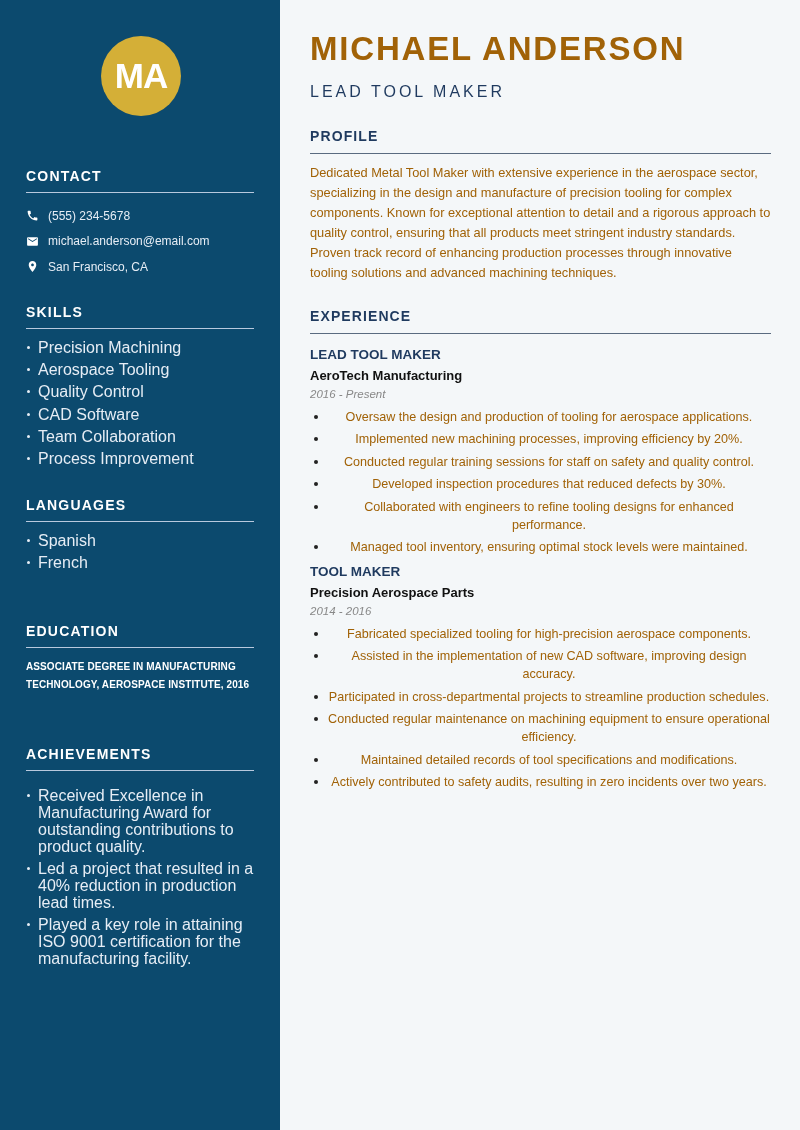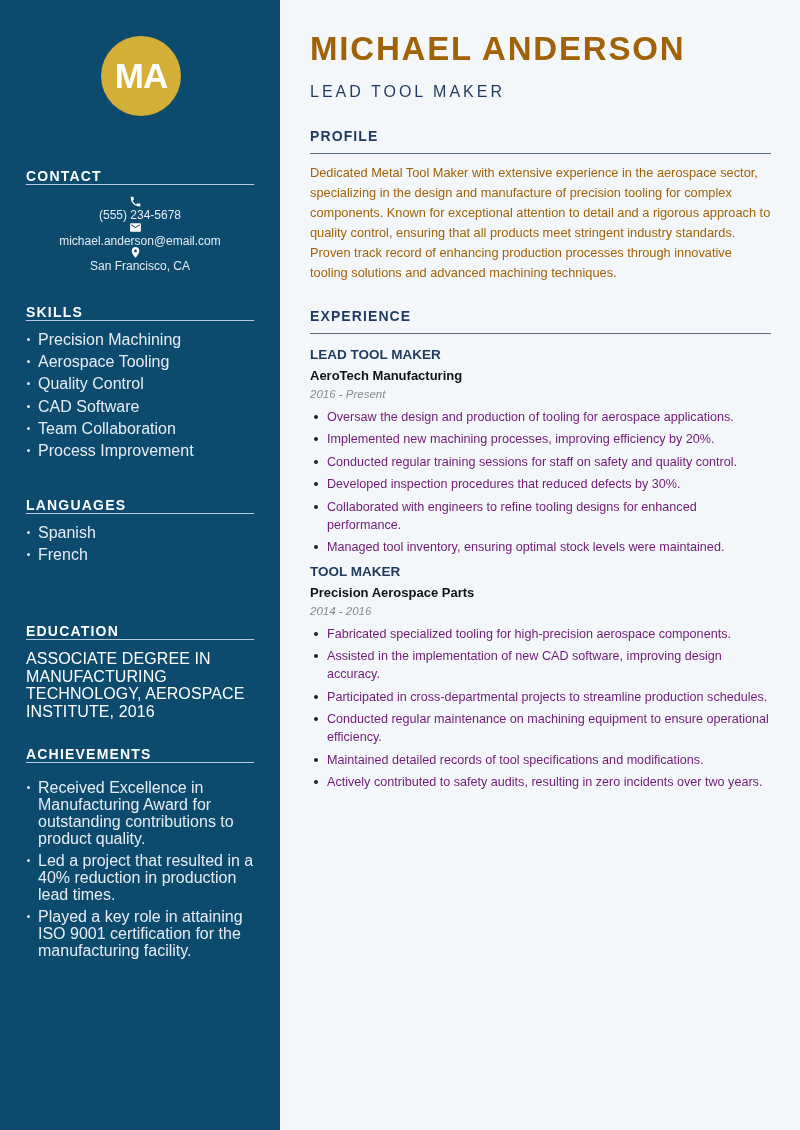--- a/index.html
+++ b/index.html
@@ -20,41 +20,41 @@
     position: absolute; left: 101px; top: 36px;
     width: 80px; height: 80px; border-radius: 50%;
     background: #d4af37;
     display: flex; align-items: center; justify-content: center;
     color: #ffffff; font-weight: bold; font-size: 35px;
     letter-spacing: -1px;
   }
   .side-section { position: absolute; left: 26px; width: 228px; }
   .side-heading {
     font-size: 14px; font-weight: bold; letter-spacing: 1.2px;
-    color: #ffffff; 
+    color: #ffffff; padding-bottom: 8px;
     border-bottom: 1.5px solid #b9c9de;
   }
   .contact-list { list-style: none; margin-top: 10px; }
   .contact-item {
     display: flex; align-items: center; height: 25.5px;
-    font-size: 12px; color: #e6edf5; flex-direction: column;
+    font-size: 12px; color: #e6edf5;
   }
   .contact-item svg { width: 13px; height: 13px; margin-right: 9px; flex: none; }
   .bullet-list { list-style: none; margin-top: 10px; }
   .bullet-list li {
     position: relative; padding-left: 12px;
     font-size: 16px; line-height: 17px; color: #e6edf5;
     margin-bottom: 5.2px;
   }
   .bullet-list li::before {
     content: ""; position: absolute; left: 1px; top: 7px;
     width: 3px; height: 3px; border-radius: 50%; background: #e6edf5;
   }
   .edu-text {
-    margin-top: 10px; font-size: 16px; font-weight: normal;
+    margin-top: 10px; font-size: 10px; font-weight: bold;
     line-height: 17.5px; color: #ffffff; letter-spacing: 0.1px;
   }
   .ach-list li { line-height: 17px; margin-bottom: 5px; }
 
   .main { position: absolute; left: 310px; top: 0; width: 461px; }
   .name {
     position: absolute; top: 30px; left: 0;
     font-size: 33px; font-weight: bold; color: #a16207;
     letter-spacing: 1.8px; white-space: nowrap;
   }
@@ -70,22 +70,23 @@
   }
   .profile-text {
     margin-top: 9px; font-size: 12.8px; line-height: 20px; color: #a16207;
   }
   .job-title { font-size: 13.5px; font-weight: bold; color: #1f3a5f; }
   .company { font-size: 13px; font-weight: bold; color: #111; margin-top: 6px; }
   .dates { font-size: 11.5px; font-style: italic; color: #888; margin-top: 5px; }
   .job-list { list-style: none; margin-top: 8px; }
   .job-list li {
     position: relative; padding-left: 17px;
-    font-size: 12.6px; line-height: 18px; color: #701a75;
+    font-size: 12.6px; line-height: 18px; color: #a16207;
     margin-bottom: 4.4px;
+    text-align: center;
   }
   .job-list li::before {
     content: ""; position: absolute; left: 4px; top: 7px;
     width: 4px; height: 4px; border-radius: 50%; background: #222;
   }
 </style>
 </head>
 <body>
 
 <aside class="sidebar">

